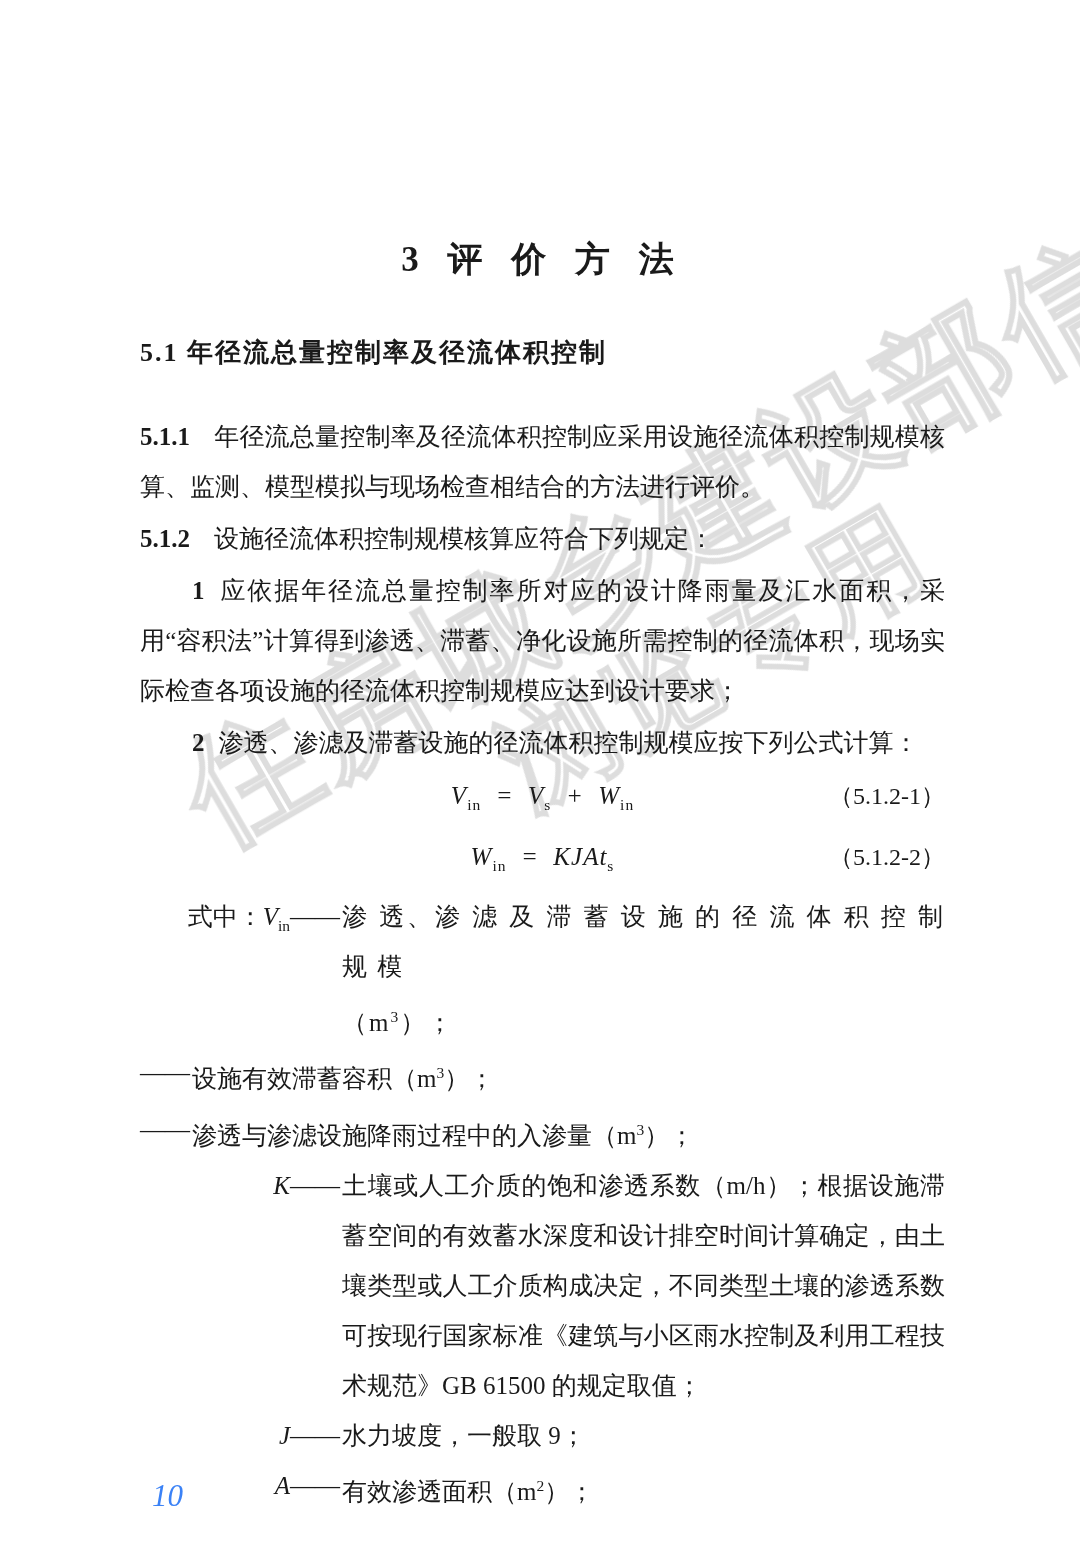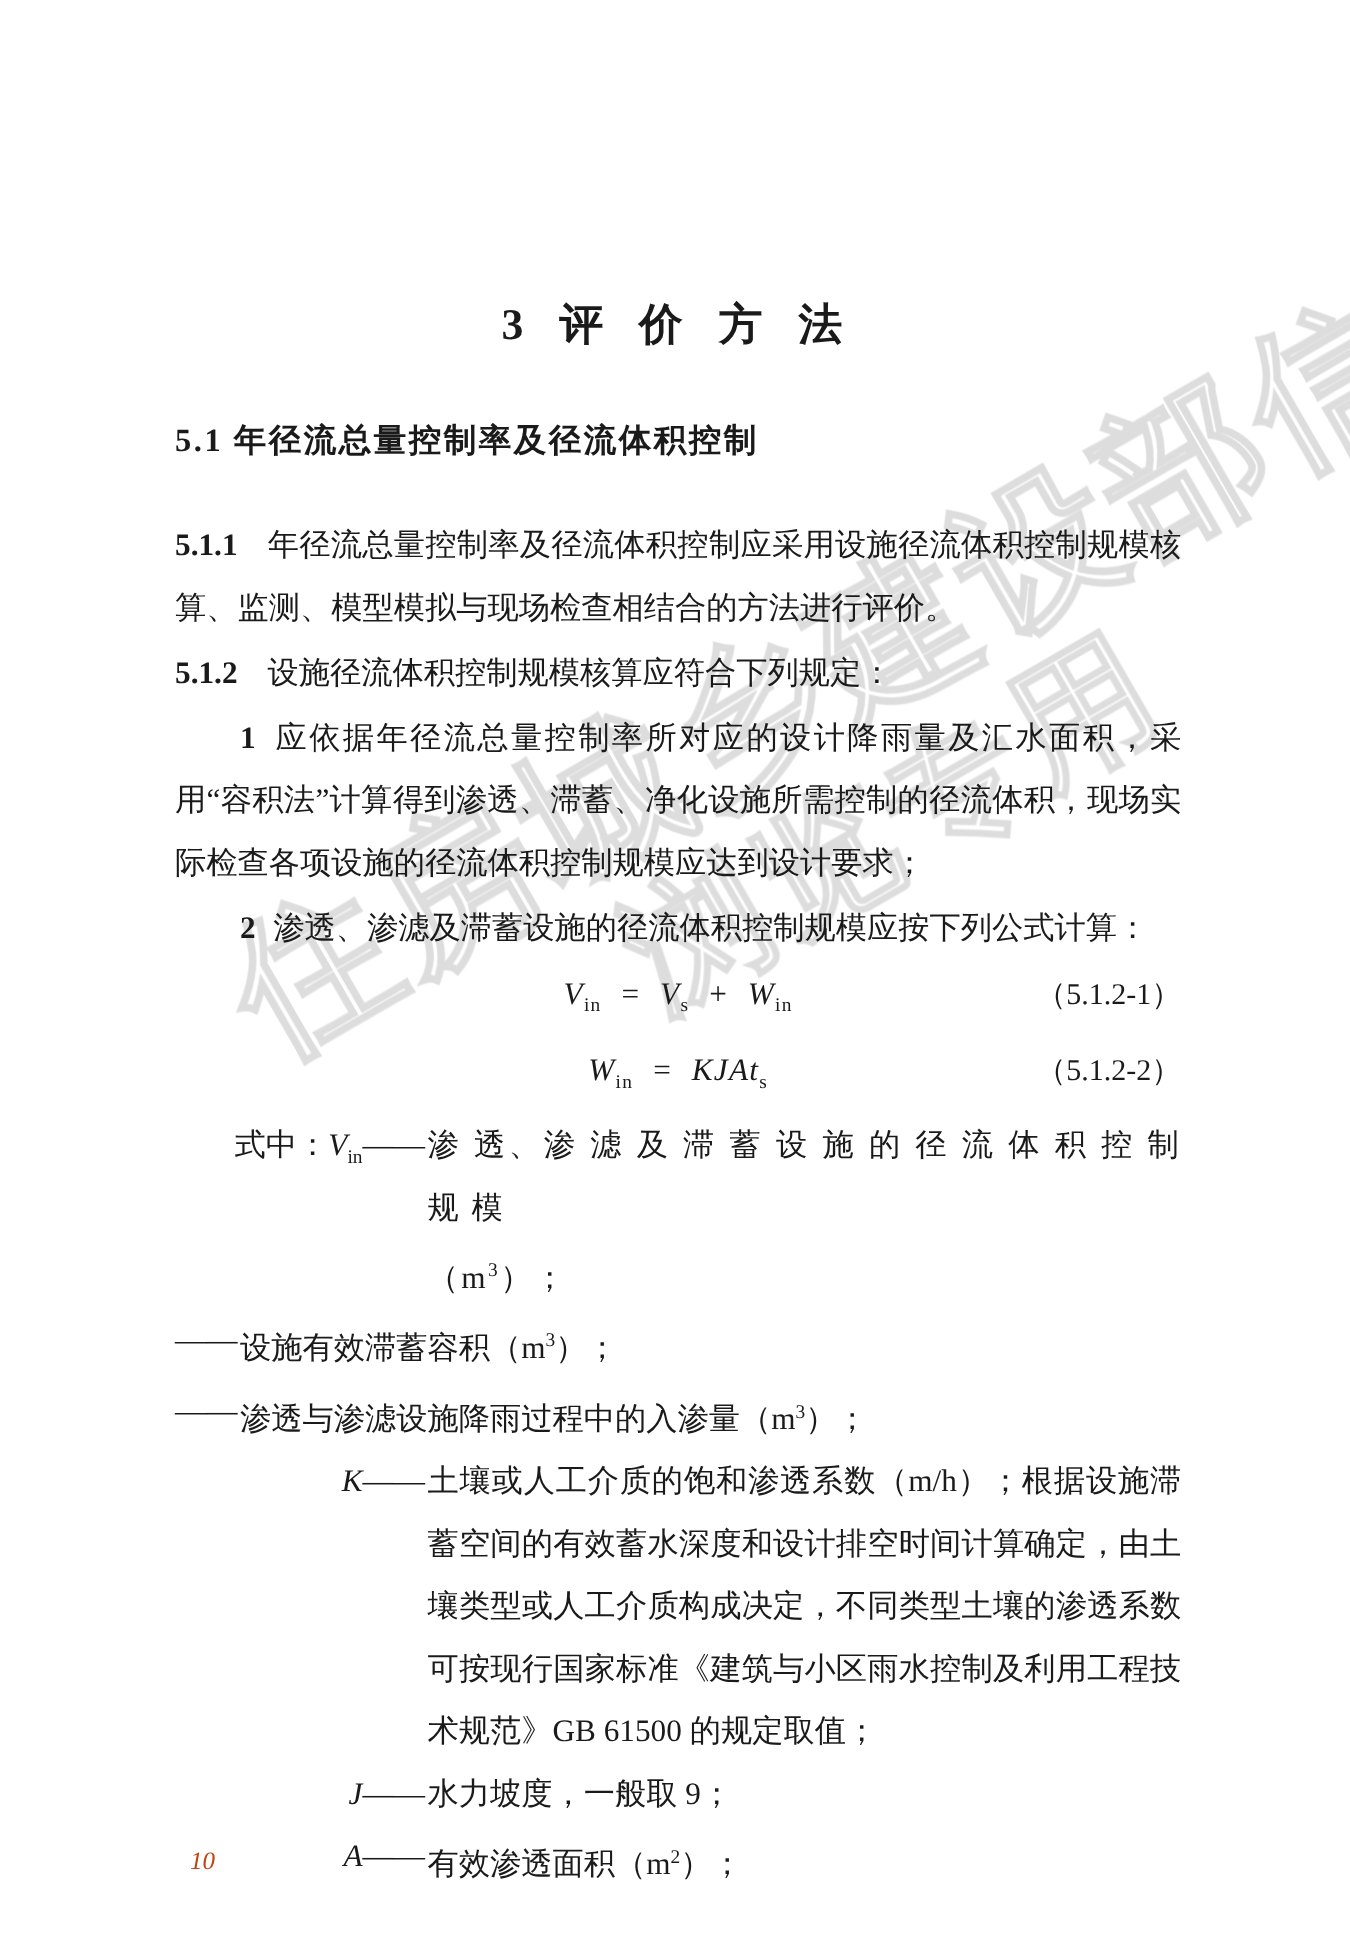--- a/index.html
+++ b/index.html
@@ -114,23 +114,23 @@
     text-align: justify;
     text-justify: inter-ideograph;
   }
   .spread {
     letter-spacing: 2px;
   }
   .page-number {
     position: absolute;
     left: 152px;
     top: 1478px;
-    font-size: 20px;
+    font-size: 31px;
     font-style: italic;
-    color: #c2410c;
+    color: #3b82f6;
     font-family: Liberation Serif, serif;
   }
   
   .watermark {
     position: absolute;
     left: 130px;
     top: 190px;
     width: 830px;
     height: 830px;
     pointer-events: none;

